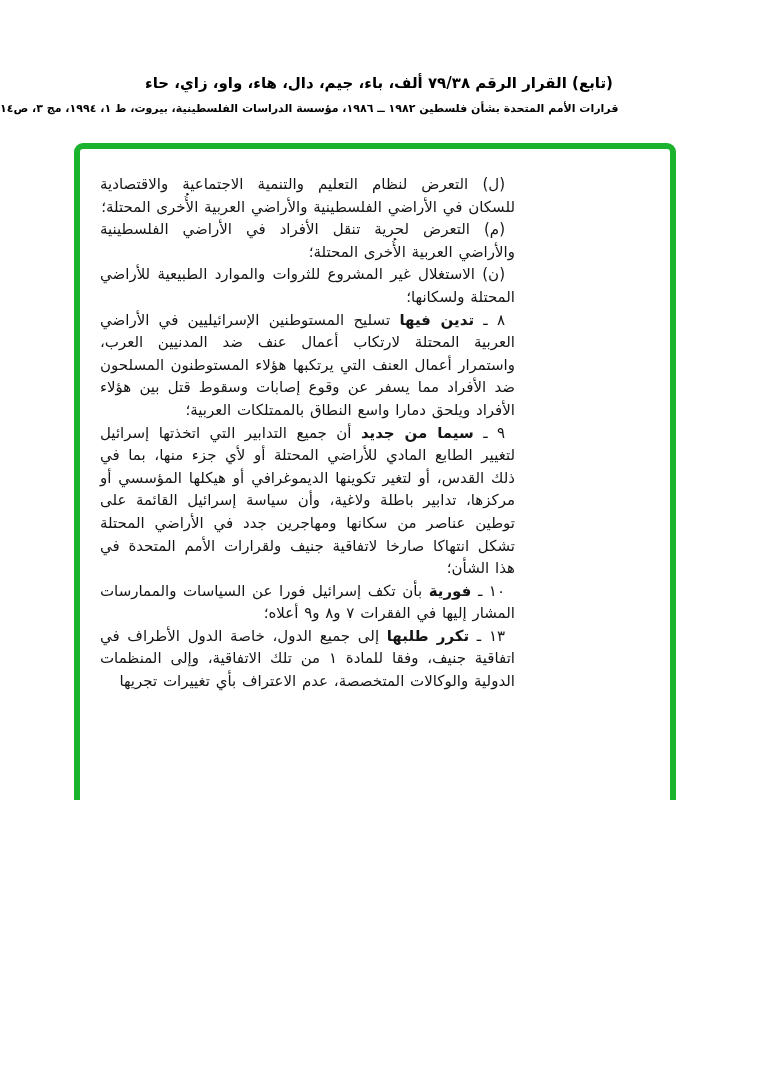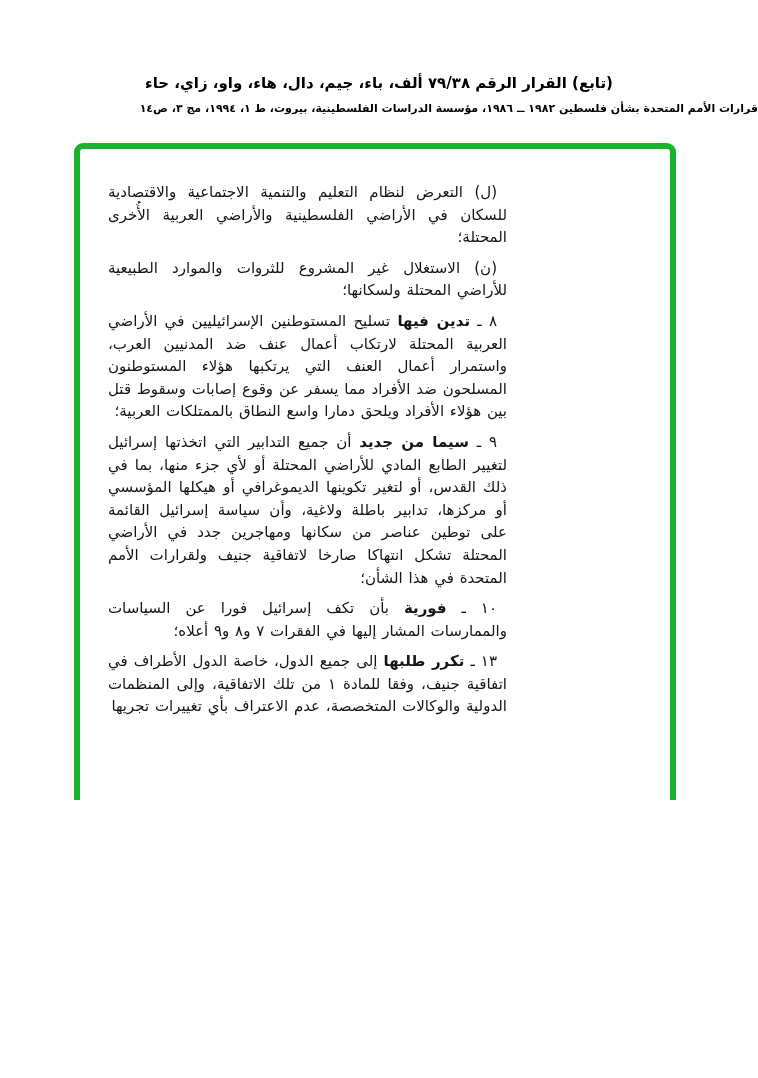--- a/index.html
+++ b/index.html
@@ -26,21 +26,21 @@
     font-weight: bold;
     color: #000000;
     letter-spacing: 0.2px;
     white-space: nowrap;
   }
   .doc-subtitle {
     position: absolute;
     top: 102px;
     left: 0;
     right: 0;
-    text-align: right;
+    text-align: left;
     direction: rtl;
     font-size: 11px;
     font-weight: bold;
     color: #000000;
     white-space: nowrap;
   }
   .frame {
     position: absolute;
     left: 74px;
     top: 143px;
@@ -56,21 +56,21 @@
     right: 155px;
     width: 415px;
     direction: rtl;
     text-align: justify;
     font-size: 15px;
     line-height: 22.6px;
     color: #151515;
     word-spacing: 1px;
   }
   .para {
-    margin: 8px;
+    margin: 0;
     padding: 0;
     text-indent: 10px;
   }
   .para .lead { font-weight: bold; }
   .page-num {
     position: absolute;
     top: 992px;
     left: 0;
     right: 0;
     text-align: left;
@@ -90,20 +90,23 @@
 
   <div class="doc-subtitle" dir="rtl">قرارات الأمم المتحدة بشأن فلسطين ١٩٨٢ ــ ١٩٨٦، مؤسسة الدراسات الفلسطينية، بيروت، ط ١، ١٩٩٤، مج ٣، ص١٤</div>
 
   <div class="frame" style="border-color: rgb(27, 178, 46);">
     <div class="text-col" dir="rtl" style="color: rgb(21, 21, 21);">
 
       <p class="para"><span class="marker">(ل)</span>
         <span class="lead"></span>
         <span class="rest">التعرض لنظام التعليم والتنمية الاجتماعية والاقتصادية للسكان في الأراضي الفلسطينية والأراضي العربية الأُخرى المحتلة؛</span></p>
 
+      <p class="para"><span class="marker">(م)</span>
+        <span class="lead"></span>
+        <span class="rest">التعرض لحرية تنقل الأفراد في الأراضي الفلسطينية والأراضي العربية الأُخرى المحتلة؛</span></p>
 
       <p class="para"><span class="marker">(ن)</span>
         <span class="lead"></span>
         <span class="rest">الاستغلال غير المشروع للثروات والموارد الطبيعية للأراضي المحتلة ولسكانها؛</span></p>
 
       <p class="para"><span class="marker">٨ ـ</span>
         <span class="lead">تدين فيها</span>
         <span class="rest">تسليح المستوطنين الإسرائيليين في الأراضي العربية المحتلة لارتكاب أعمال عنف ضد المدنيين العرب، واستمرار أعمال العنف التي يرتكبها هؤلاء المستوطنون المسلحون ضد الأفراد مما يسفر عن وقوع إصابات وسقوط قتل بين هؤلاء الأفراد ويلحق دمارا واسع النطاق بالممتلكات العربية؛</span></p>
 
       <p class="para"><span class="marker">٩ ـ</span>

